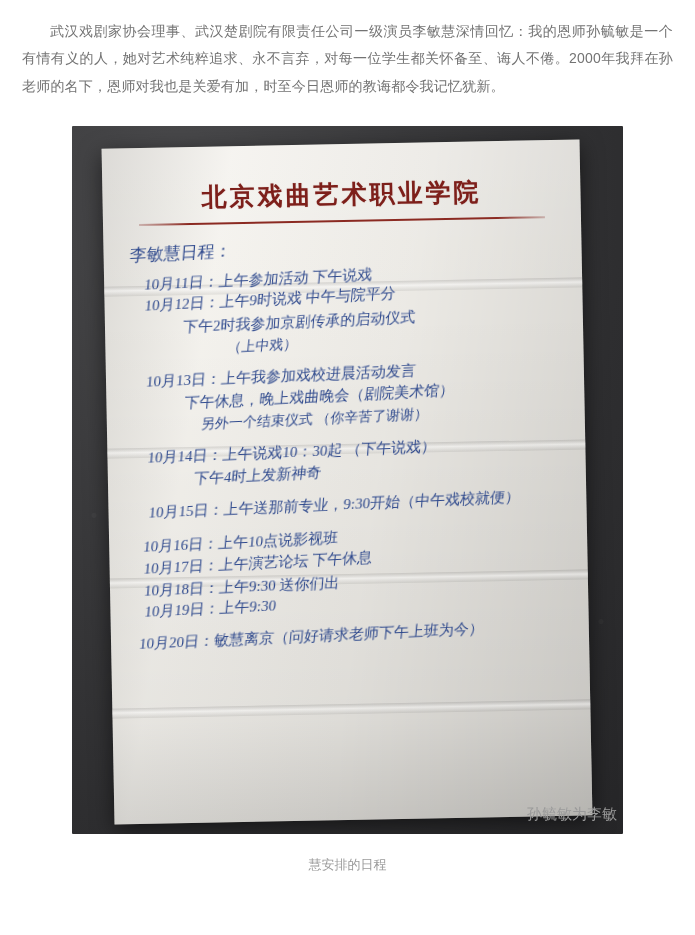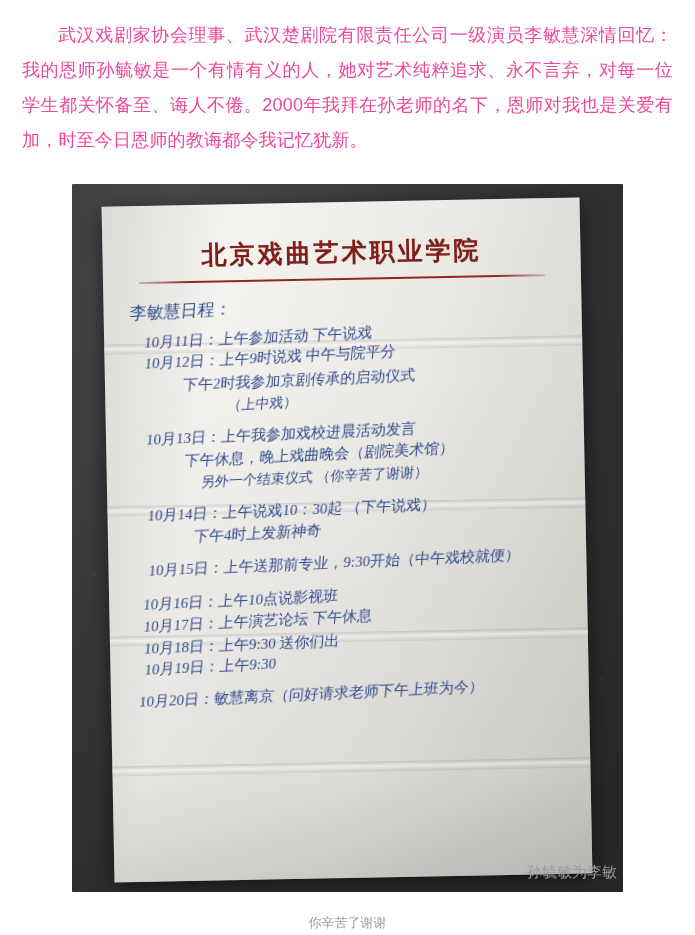--- a/index.html
+++ b/index.html
@@ -18,23 +18,23 @@
     width: 695px;
     height: 935px;
     position: relative;
     background: #ffffff;
     box-sizing: border-box;
   }
   .article-body {
     padding: 18px 22px 0 22px;
   }
   .para {
-    font-size: 18px;
+    font-size: 14px;
     line-height: 1.95;
-    color: #ec4899;
+    color: #737373;
     text-align: justify;
     text-indent: 2em;
     margin: 0;
     letter-spacing: 0.2px;
   }
   .figure {
     margin: 26px 22px 0 22px;
     position: relative;
   }
   .photo {
@@ -203,16 +203,16 @@
             <span class="hand-line l13">10月18日：上午9:30  送你们出</span>
             <span class="hand-line l14">10月19日：上午9:30</span>
             <span class="hand-line l15">10月20日：敏慧离京（问好请求老师下午上班为今）</span>
           </div>
         </div>
       </div>
 
       <div class="photo-credit">孙毓敏为李敏</div>
     </div>
 
-    <div class="caption">你辛苦了谢谢</div>
+    <div class="caption">慧安排的日程</div>
   </div>
 
 </div>
 
 </body></html>

